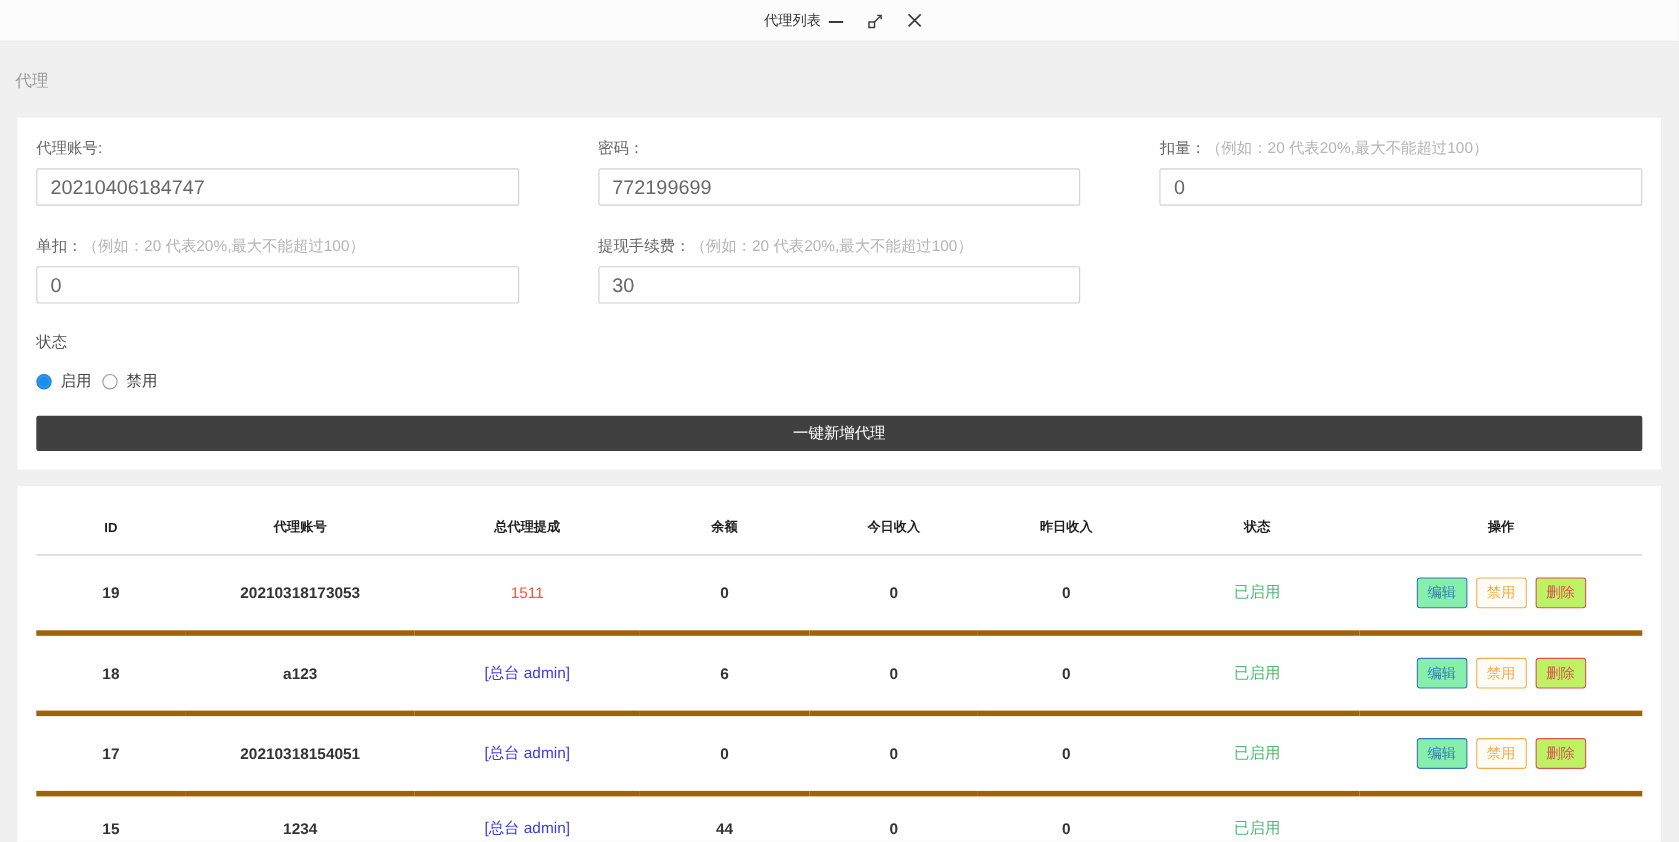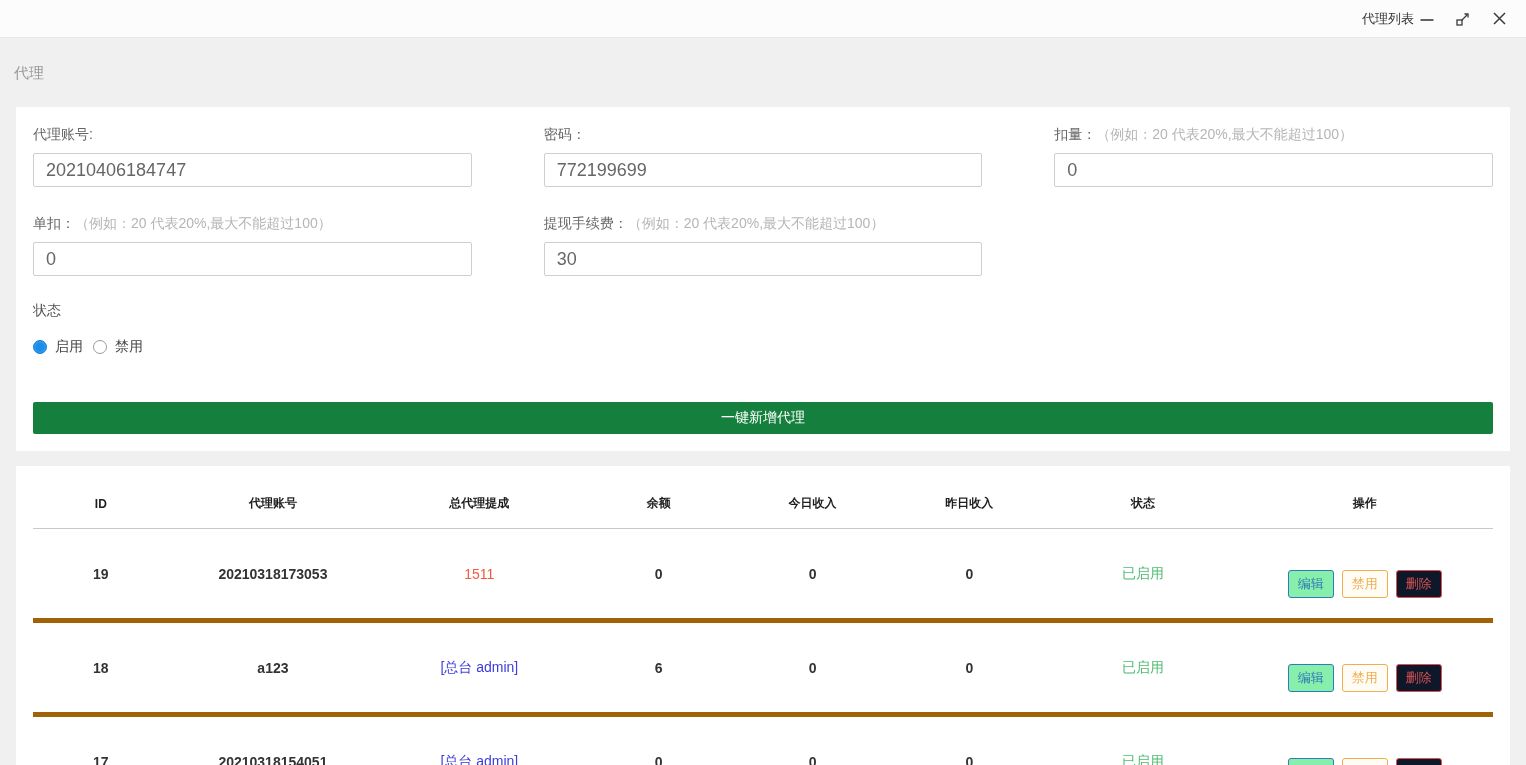--- a/index.html
+++ b/index.html
@@ -9,21 +9,21 @@
     background: #f0f0f0;
     color: #333;
   }
   
   .titlebar {
     height: 38px;
     background: #fcfcfc;
     border-bottom: 1px solid #e7e7e7;
     display: flex;
     align-items: center;
-    justify-content: flex-end;
+    justify-content: center;
     padding: 0 14px 0 27px;
   }
   .titlebar-title { font-size: 13px; color: #333; }
   .win-controls { display: flex; align-items: center; gap: 10px; }
   .win-btn {
     width: 26px; height: 26px;
     display: flex; align-items: center; justify-content: center;
     background: transparent; border: none; cursor: pointer;
   }
   .win-btn svg { display: block; }
@@ -62,40 +62,40 @@
     border-radius: 2px;
     padding: 0 12px;
     font-size: 18px;
     color: #666;
     font-family: "Liberation Sans", "DejaVu Sans", sans-serif;
     background: #fff;
     outline: none;
   }
   .status-block { grid-column: 1 / -1; }
   .status-label { font-size: 14px; color: #555; margin-bottom: 18px; }
-  .radio-row { display: flex; align-items: center; margin-bottom: 46px; }
+  .radio-row { display: flex; align-items: center; margin-bottom: 22px; }
   .radio { display: flex; align-items: center; cursor: pointer; font-size: 14px; color: #444; }
   .radio + .radio { margin-left: 10px; }
   .radio-dot {
     width: 14px; height: 14px;
     border-radius: 50%;
     border: 1px solid #9c9c9c;
     background: #fff;
     margin-right: 8px;
     display: inline-block;
   }
   .radio-dot.checked {
     border-color: #1a7fd4;
     background: #1d8ce8;
     box-shadow: inset 0 0 0 1.5px #2f9bf2;
   }
   .primary-button {
     grid-column: 1 / -1;
     height: 32px;
-    background: #15803d;
+    background: #404040;
     color: #fff;
     border: none;
     border-radius: 2px;
     font-size: 14px;
     cursor: pointer;
     width: 100%;
     font-family: "Liberation Sans", "DejaVu Sans", sans-serif;
   }
   
   .batch-button {
@@ -144,21 +144,21 @@
     font-size: 13px;
     border-radius: 3px;
     border: 1px solid;
     margin: 0 4px;
     cursor: pointer;
     font-family: "Liberation Sans", "DejaVu Sans", sans-serif;
     background: #fff;
   }
   .btn-edit    { color: #337ab7; border-color: #337ab7; background: #86efac; }
   .btn-disable { color: #f0ad4e; border-color: #f0ad4e; background: #fffcf5; }
-  .btn-delete  { color: #d9534f; border-color: #d9534f; background: #0f172a; margin-top: 21px; }
+  .btn-delete  { color: #d9534f; border-color: #d9534f; background: #bef264; }
 </style>
 </head>
 <body>
 
 <div class="titlebar">
   <span class="titlebar-title">代理列表</span>
   <div class="win-controls">
     <button class="win-btn">
       <span>
         <svg width="16" height="16" viewBox="0 0 16 16">

